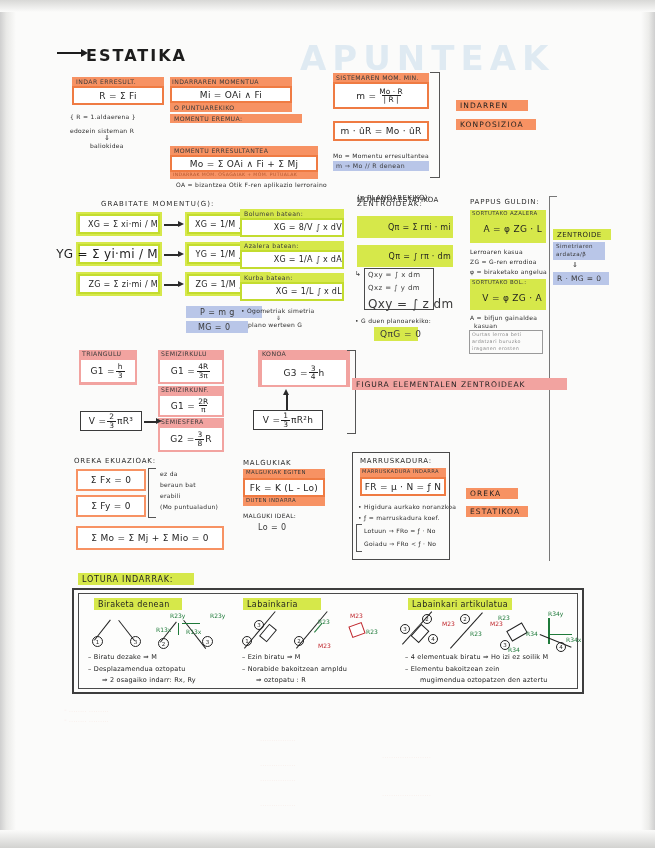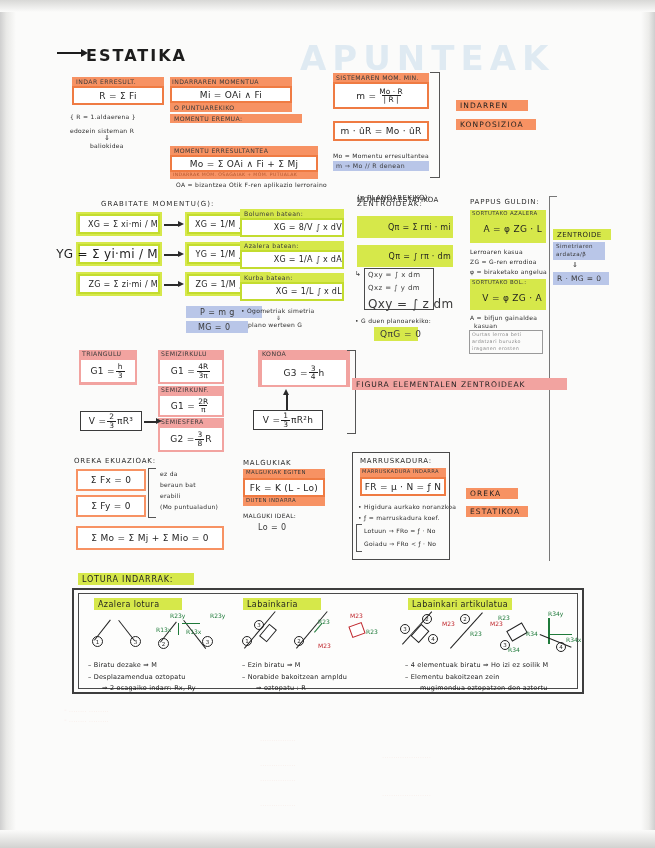--- a/index.html
+++ b/index.html
@@ -72,21 +72,21 @@
   .innerbox{position:absolute;box-sizing:border-box;border:1px solid #4a4a4a;}
 
   
   .stroke{position:absolute;background:#222;transform-origin:0 0;height:1.4px;}
   .stroke.grn{background:#1f7a3a;}
   .circ{position:absolute;box-sizing:border-box;border:1.3px solid #222;border-radius:50%;
         display:flex;align-items:center;justify-content:center;font-size:5.5px;color:#222;}
   .sq{position:absolute;box-sizing:border-box;border:1.3px solid #222;background:#fff;}
   .gl{position:absolute;font-size:6px;color:#1f7a3a;white-space:nowrap;}
   .rl{position:absolute;font-size:6px;color:#c0272d;white-space:nowrap;}
-  .bullet{position:absolute;font-size:6.5px;color:#222;white-space:nowrap;letter-spacing:.2px;margin-top:8px;}
+  .bullet{position:absolute;font-size:6.5px;color:#222;white-space:nowrap;letter-spacing:.2px;}
   .frac{display:inline-flex;flex-direction:column;align-items:center;
         vertical-align:middle;line-height:1;font-size:7.5px;margin:0 1px;}
   .frac .num{padding:0 2px;}
   .frac .den{padding:0 2px;border-top:1px solid #1f1f1f;}
 </style>
 </head>
 <body>
 
 <div class="page">
 
@@ -382,21 +382,21 @@
   <div class="lbl sm" style="left:364px;top:540px;">Goiadu ⇒ FRo &lt; ƒ · No</div>
   <div class="thinbox" style="left:352px;top:452px;width:98px;height:108px;"></div>
 
   <div class="tag hl-o" style="left:466px;top:488px;width:52px;height:11px;">OREKA</div>
   <div class="tag hl-o" style="left:466px;top:506px;width:62px;height:11px;">ESTATIKOA</div>
 
   <div class="tag hl-g" style="left:78px;top:573px;width:116px;height:12px;font-size:8px;letter-spacing:.8px;">LOTURA INDARRAK:</div>
   <div class="bigbox" style="left:72px;top:588px;width:512px;height:106px;"></div>
   <div class="innerbox" style="left:78px;top:593px;width:500px;height:96px;"></div>
 
-  <div class="tag hl-g" style="left:94px;top:598px;width:88px;height:12px;font-size:8px;letter-spacing:.4px;">Azalera lotura</div>
+  <div class="tag hl-g" style="left:94px;top:598px;width:88px;height:12px;font-size:8px;letter-spacing:.4px;">Biraketa denean</div>
   <div class="abs" style="left:86px;top:612px;width:170px;height:40px;">
     <div class="stroke" style="left:8px;top:28px;width:26px;transform:rotate(-52deg);"></div>
     <div class="stroke" style="left:33px;top:8px;width:26px;transform:rotate(52deg);"></div>
     <div class="circ" style="left:6px;top:24px;width:11px;height:11px;">1</div>
     <div class="circ" style="left:44px;top:24px;width:11px;height:11px;">3</div>
     <div class="stroke" style="left:74px;top:30px;width:26px;transform:rotate(-52deg);"></div>
     <div class="stroke" style="left:98px;top:8px;width:36px;transform:rotate(52deg);"></div>
     <div class="circ" style="left:72px;top:26px;width:11px;height:11px;">2</div>
     <div class="circ" style="left:116px;top:24px;width:11px;height:11px;">3</div>
     <div class="stroke grn" style="left:96px;top:11px;width:18px;"></div>

